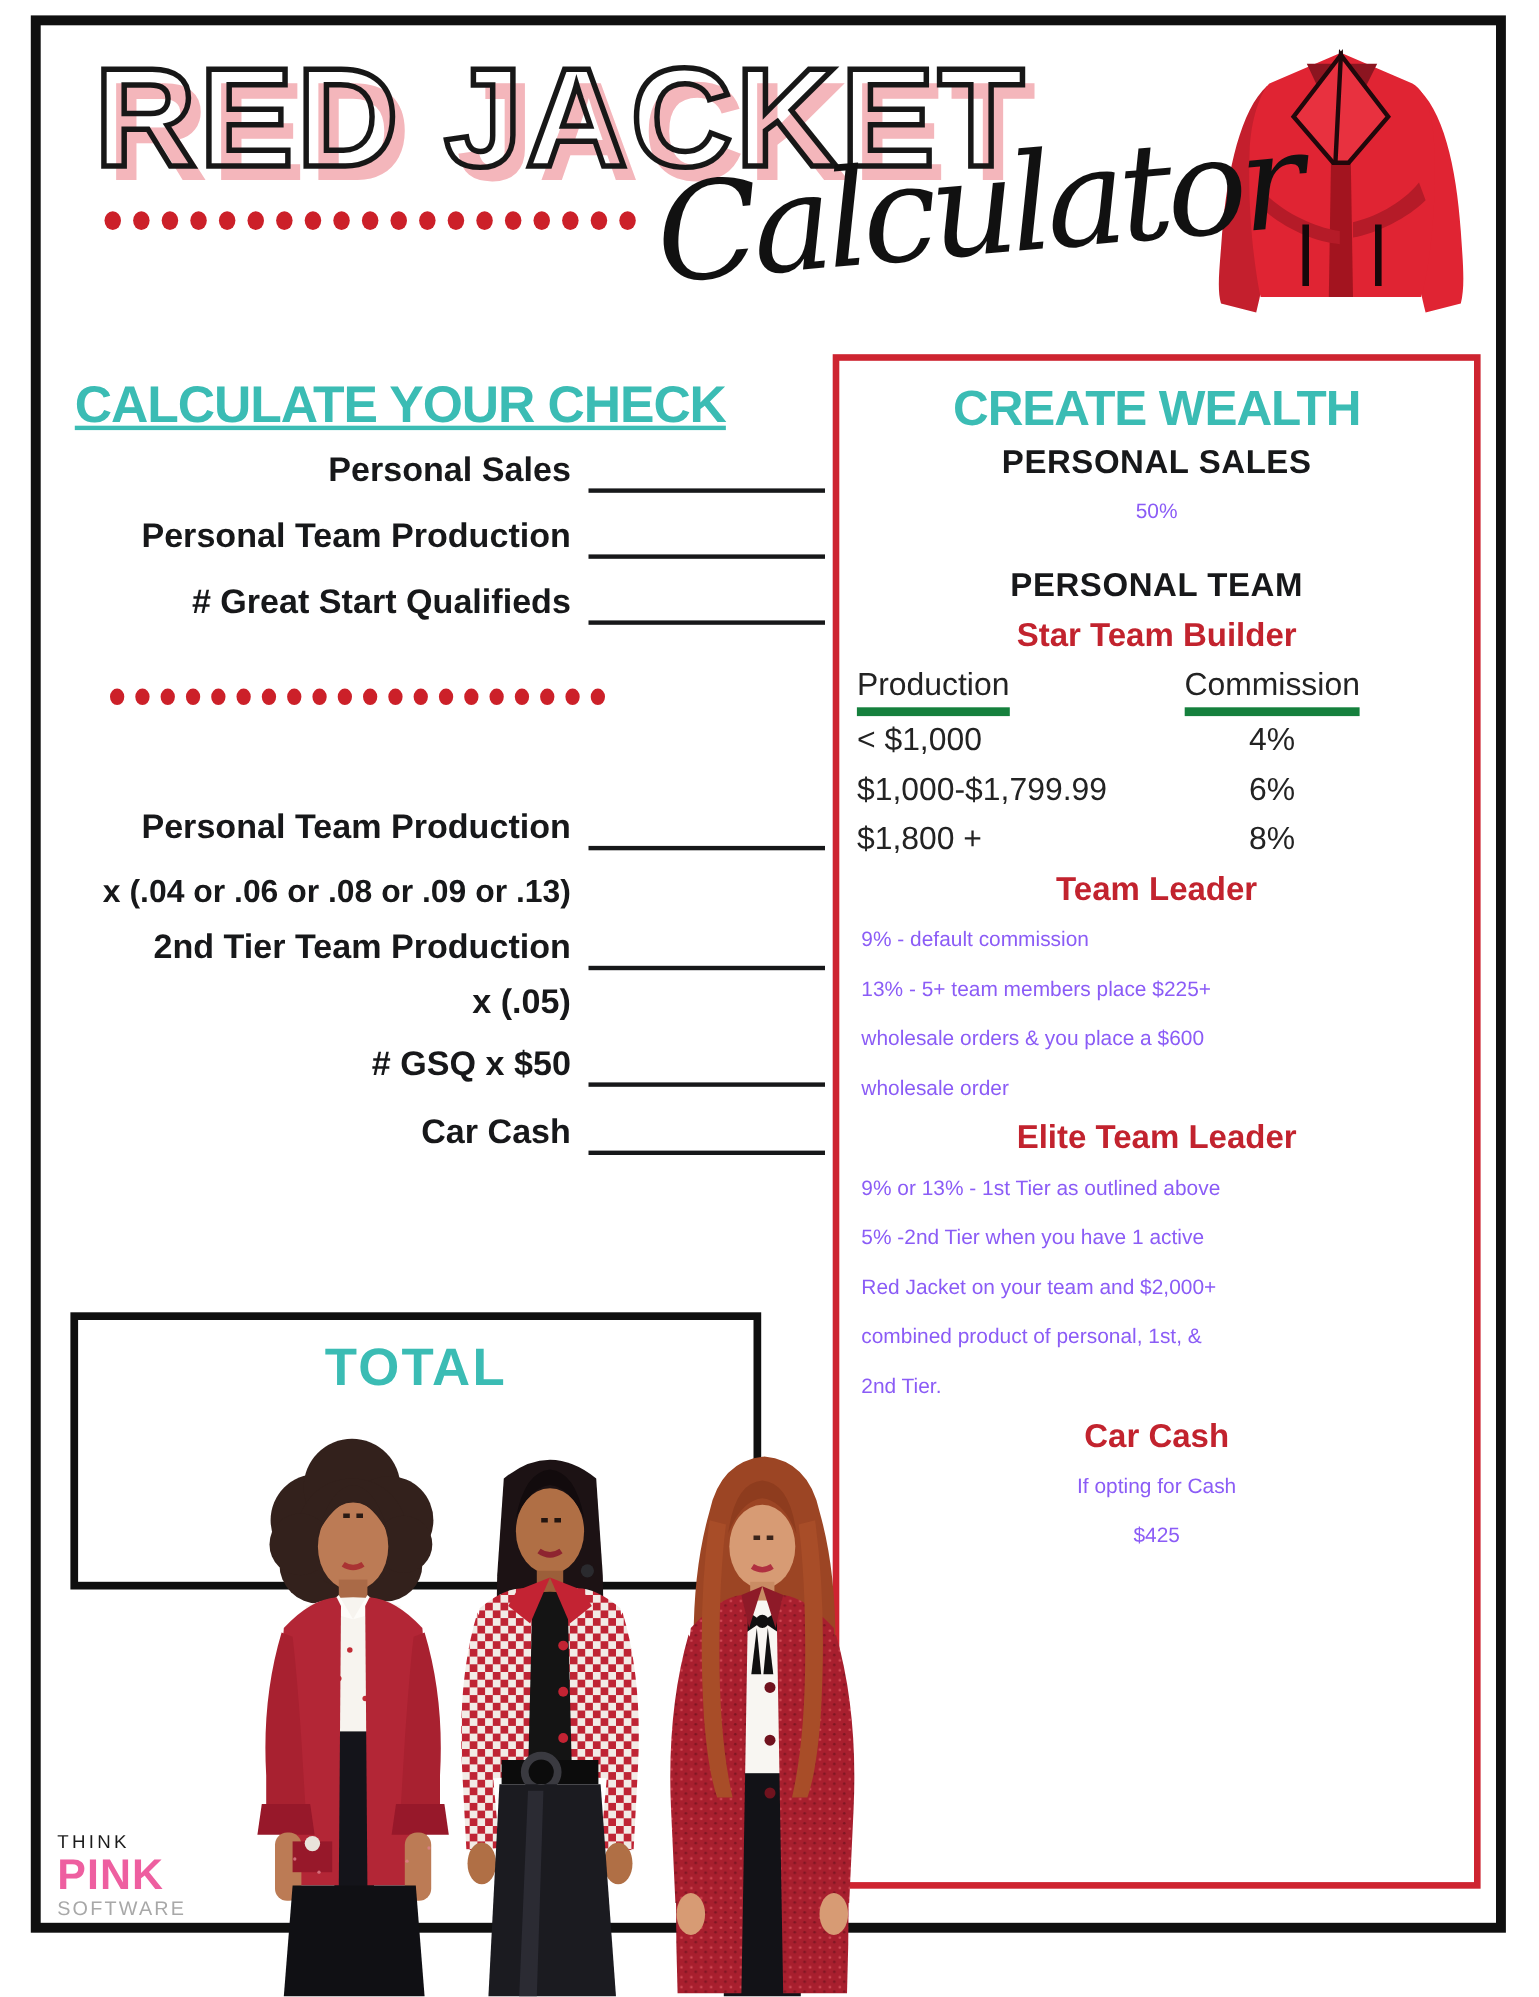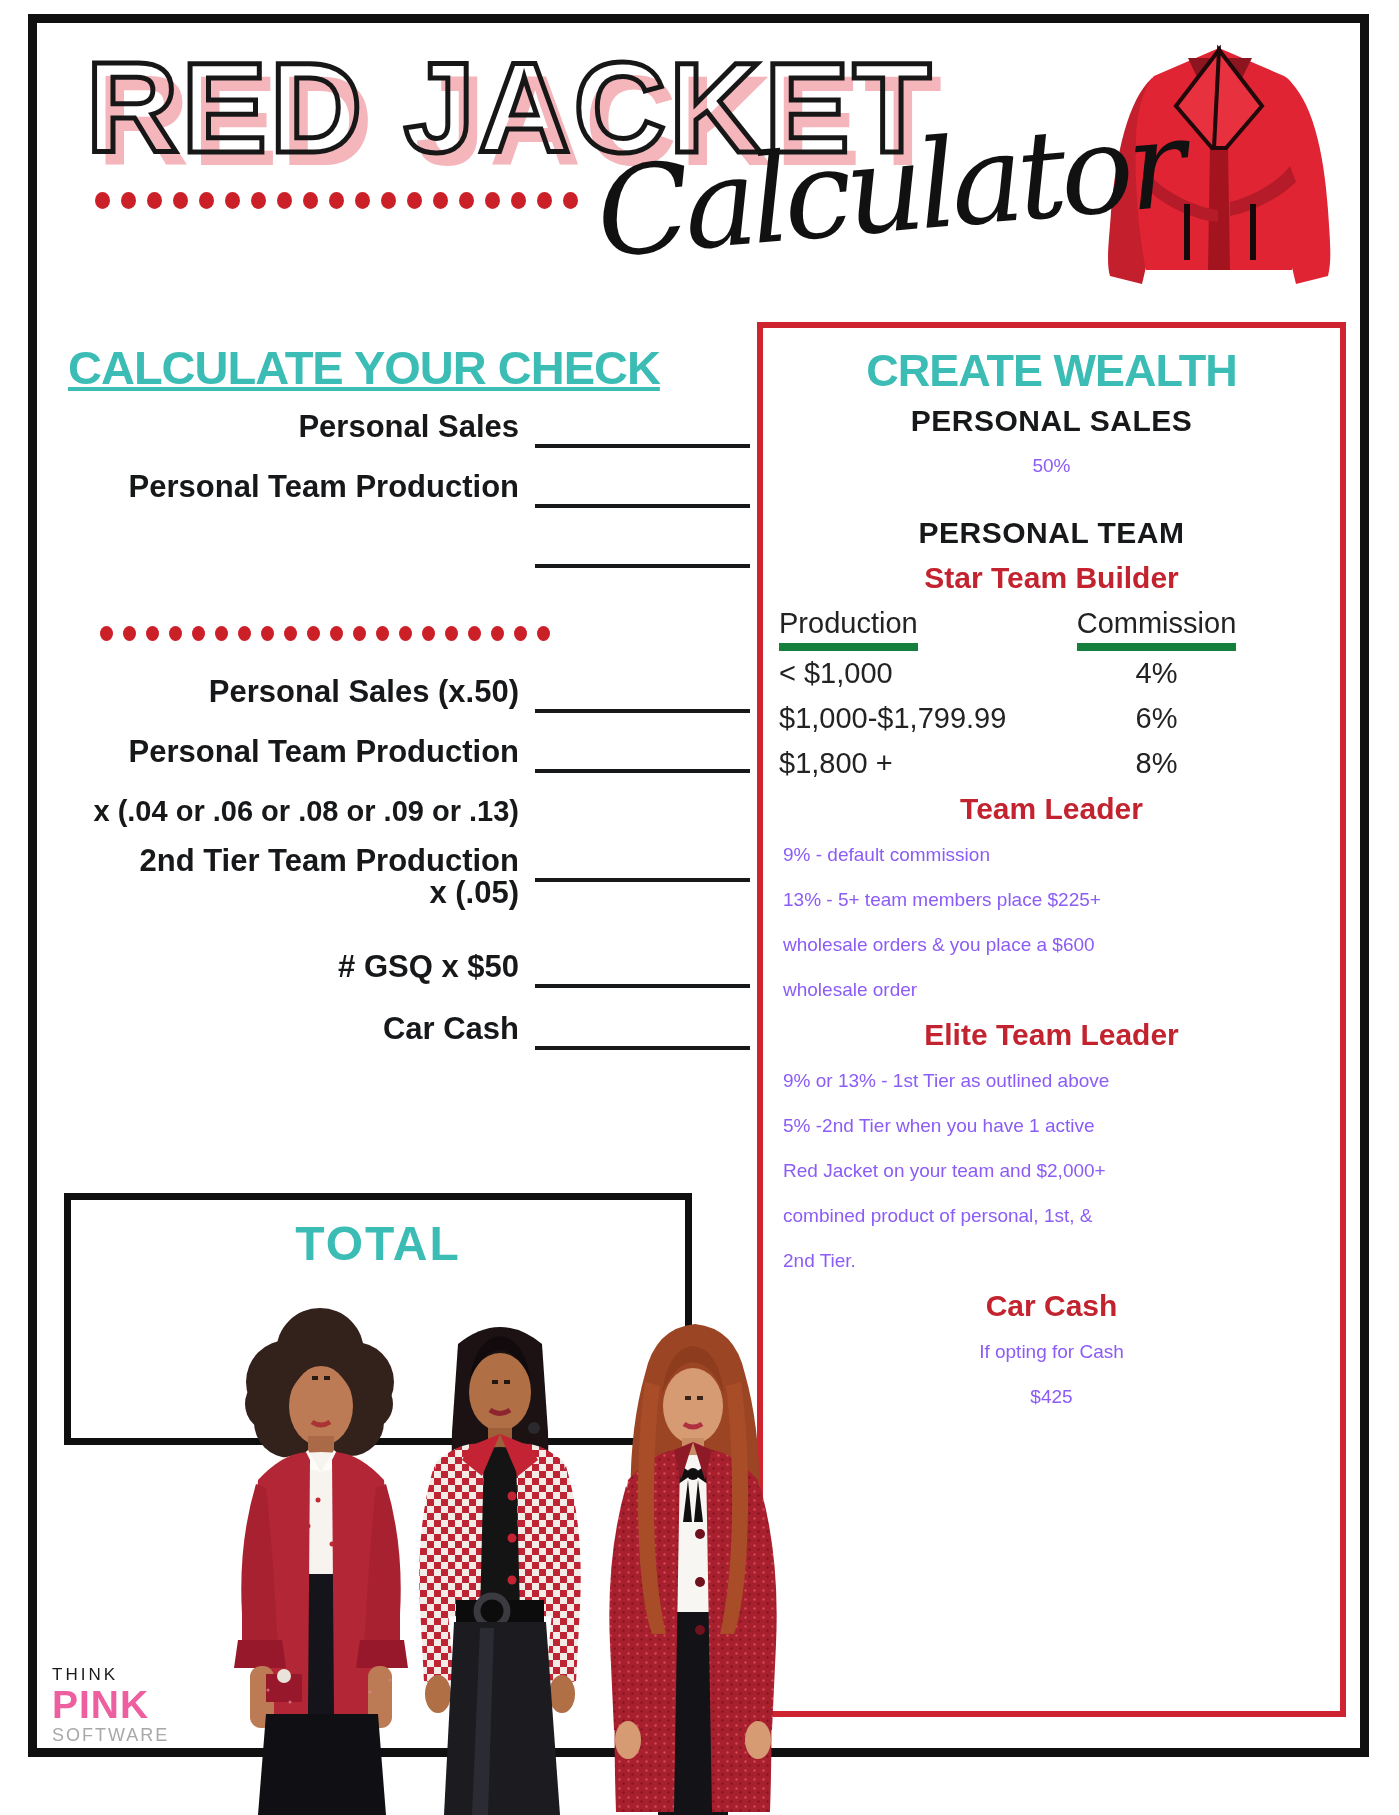--- a/index.html
+++ b/index.html
@@ -116,20 +116,21 @@
 
   <div class="frow" style="top:406px">
     <span class="flabel">Personal Sales</span>
     <span class="fline"></span>
   </div>
   <div class="frow" style="top:466px">
     <span class="flabel">Personal Team Production</span>
     <span class="fline"></span>
   </div>
   <div class="frow" style="top:526px">
+    <span class="flabel"># Great Start Qualifieds</span>
     <span class="fline"></span>
   </div>
 
   <div class="dots dots-2">
     <i></i>
       <i></i>
       <i></i>
       <i></i>
       <i></i>
       <i></i>
@@ -142,36 +143,32 @@
       <i></i>
       <i></i>
       <i></i>
       <i></i>
       <i></i>
       <i></i>
       <i></i>
       <i></i>
   </div>
 
-  <div class="frow" style="top:671px">
-    <span class="flabel">Personal Sales (x.50)</span>
-    <span class="fline"></span>
-  </div>
   <div class="frow" style="top:731px">
     <span class="flabel">Personal Team Production</span>
     <span class="fline"></span>
   </div>
   <div class="frow" style="top:790px">
     <span class="flabel small noline">x (.04 or .06 or .08 or .09 or .13)</span>
   </div>
   <div class="frow" style="top:840px">
     <span class="flabel">2nd Tier Team Production</span>
     <span class="fline"></span>
   </div>
-  <div class="frow" style="top:872px">
+  <div class="frow" style="top:890px">
     <span class="flabel noline">x (.05)</span>
   </div>
   <div class="frow" style="top:946px">
     <span class="flabel"># GSQ x $50</span>
     <span class="fline"></span>
   </div>
   <div class="frow" style="top:1008px">
     <span class="flabel">Car Cash</span>
     <span class="fline"></span>
   </div>

